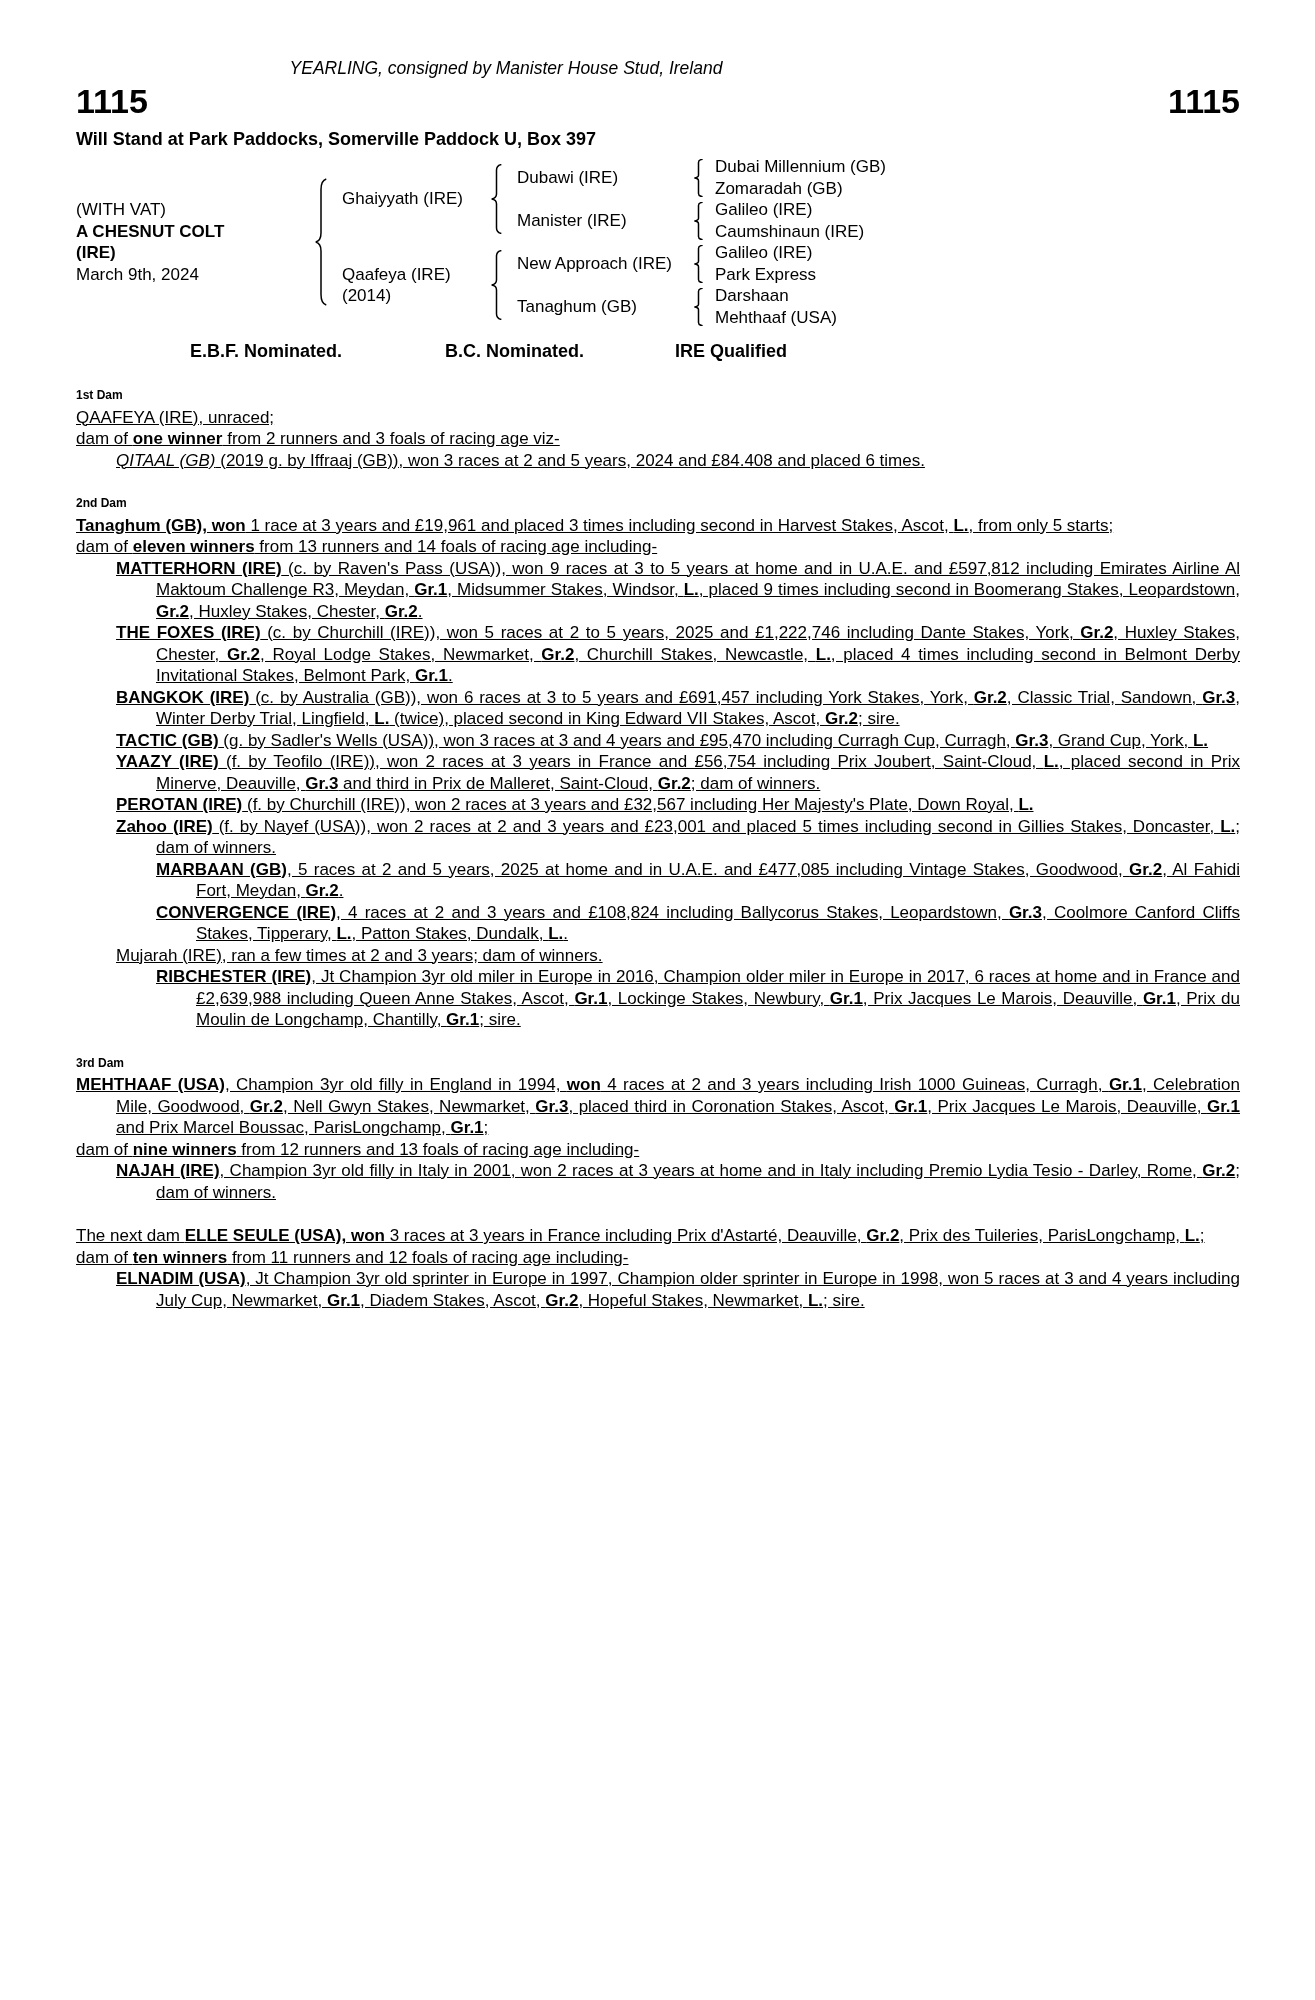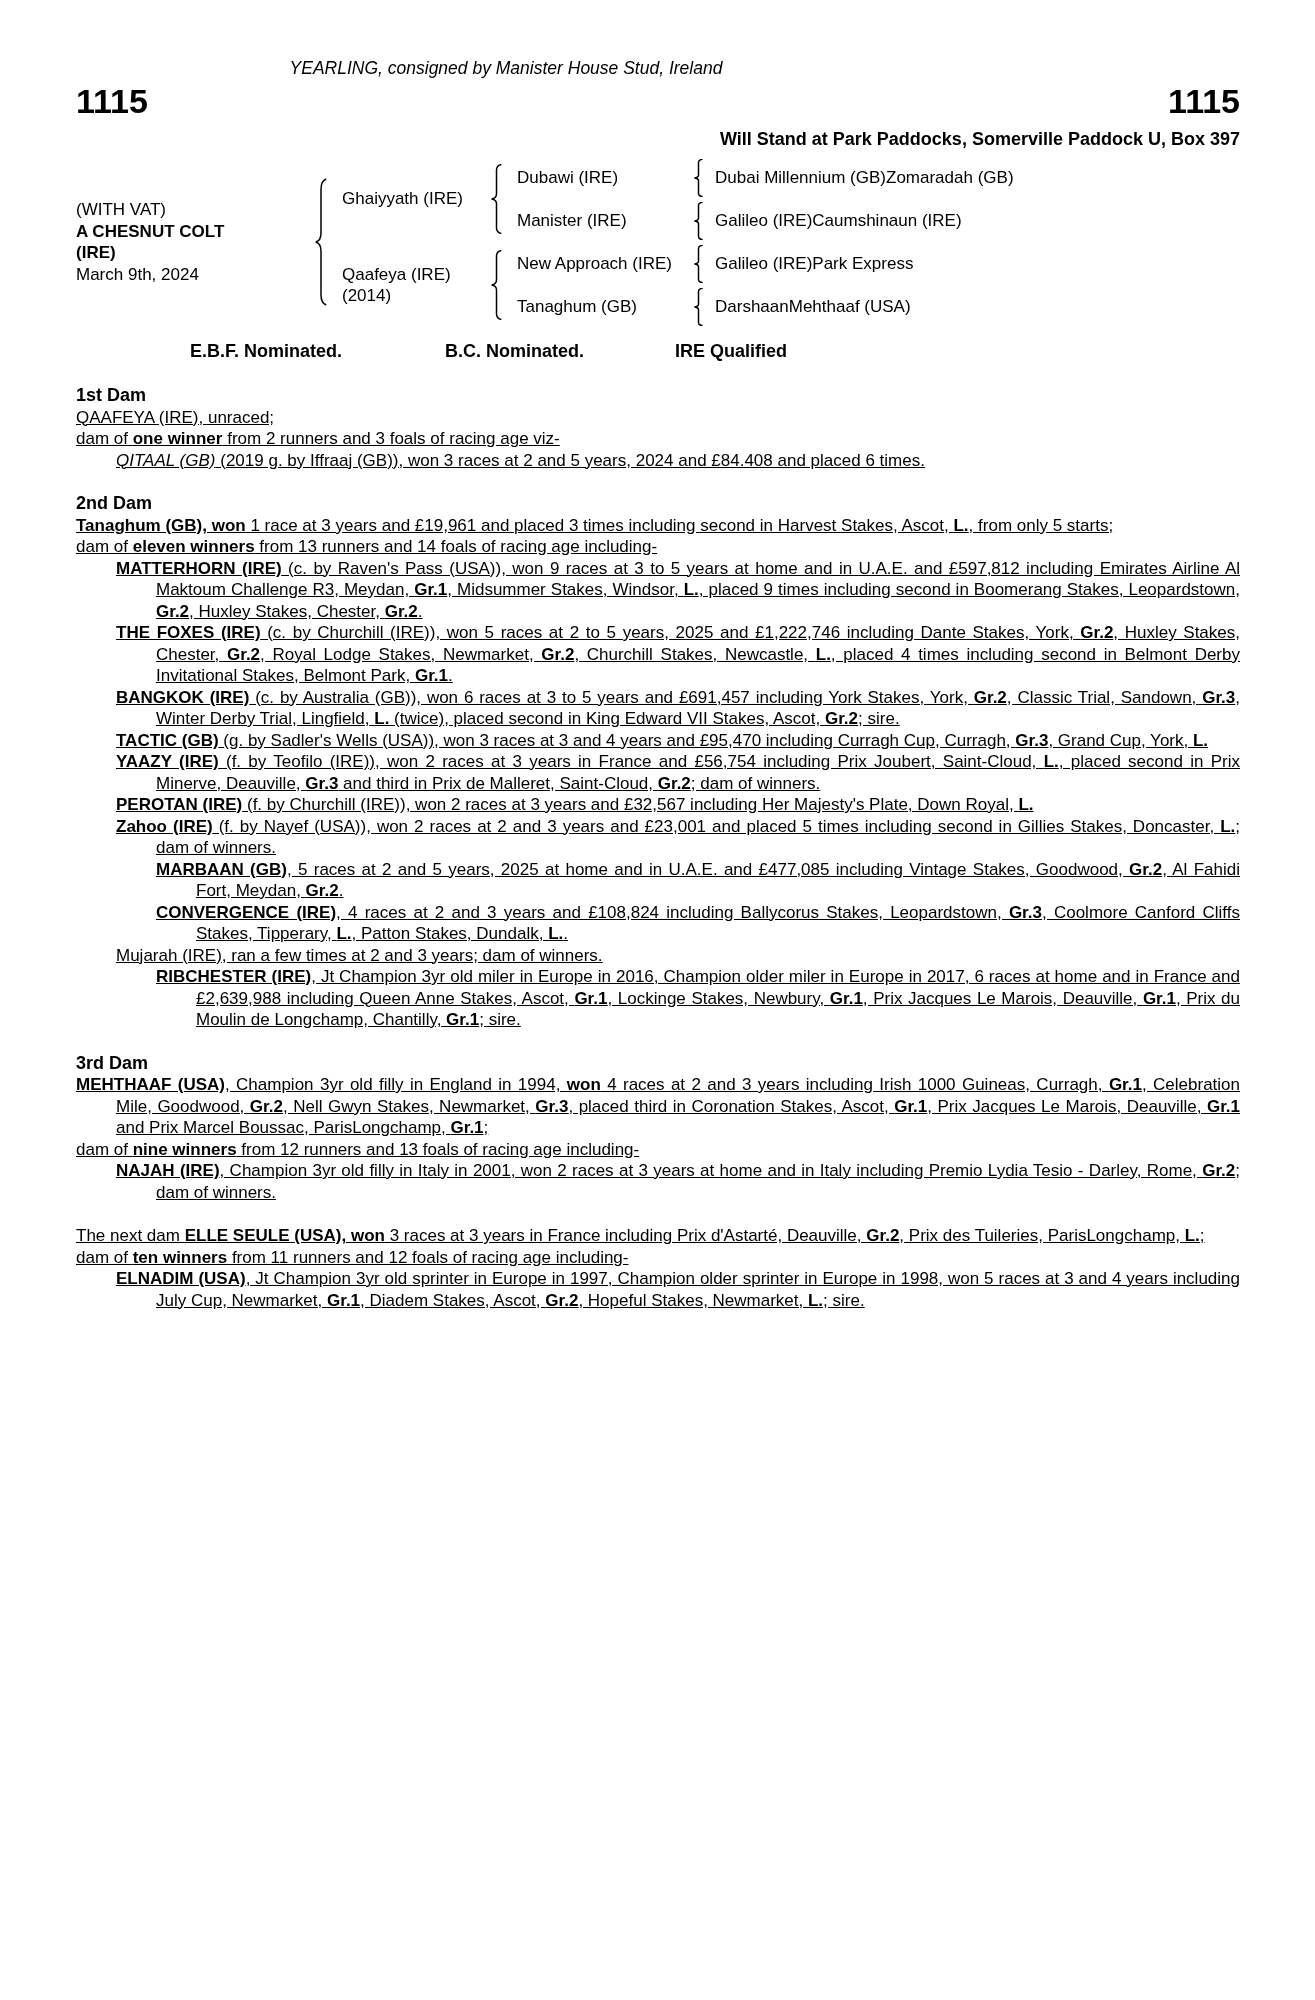--- a/index.html
+++ b/index.html
@@ -9,48 +9,48 @@
     color:#000;
     font-family:"Liberation Sans", sans-serif;
     font-size:17px;
   }
   .page { width:1315px; height:1692px; padding:58px 75px 0 76px; overflow:hidden; }
 
   .consign { font-style:italic; font-size:17.5px; text-align:center; width:860px; line-height:20px; }
 
   .lot-row { display:flex; justify-content:space-between; font-weight:bold; font-size:34px; line-height:34px; margin-top:6px;text-align:center; }
 
-  .stand { font-weight:bold; font-size:18px; margin-top:11px; line-height:20px;text-align:right; }
+  .stand { font-weight:bold; font-size:18px; margin-top:11px; line-height:20px; }
 
   .pedigree { display:flex; margin-top:7px; }
   .colt-info { width:238px; display:flex; flex-direction:column; justify-content:center; line-height:21.5px; }
   .bold { font-weight:bold; }
   .tree-wrap { display:flex; align-items:center; }
   .parents-col { display:flex; flex-direction:column; }
   .parent-row { display:flex; align-items:center; height:86px; }
   .parent-name { width:162px; padding-left:14px; line-height:21.5px; }
   .gp-col { display:flex; flex-direction:column; }
   .gp-row { display:flex; align-items:center; height:43px; }
   .gp-name { width:190px; padding-left:14px; line-height:21.5px; }
-  .ggp-pair { display:flex; flex-direction:row; justify-content:flex-end; padding-left:11px; }
+  .ggp-pair { display:flex; flex-direction:column; justify-content:flex-end; padding-left:11px; }
   .ggp-pair div { line-height:21.5px; white-space:nowrap; }
   .brace { flex:none; display:block; }
   .brace.big { width:14px; height:128px; }
   .brace.med { width:13px; height:70px; }
   .brace.small { width:11px; height:38px; }
 
   .noms { position:relative; height:22px; margin-top:13px; font-weight:bold; font-size:18px; }
   .noms span { position:absolute; top:0; white-space:nowrap; }
   .noms .n0 { left:114px; }
   .noms .n1 { left:369px; }
   .noms .n2 { left:599px; }
 
   .sections { margin-top:4px; }
   .dam-section { margin-top:22px; }
-  .section-heading { font-weight:bold; font-size:18px; line-height:21.5px; }
+  .section-heading { font-weight:bold; font-size:12px; line-height:21.5px; }
   p.para { text-align:justify; line-height:21.5px;text-decoration:underline; }
   .indent-0 { padding-left:40px;  text-indent:-40px; }
   .indent-1 { padding-left:80px;  text-indent:-40px; }
   .indent-2 { padding-left:120px; text-indent:-40px; }
   .b { font-weight:bold; }
   .i { font-style:italic; }
   .hidden-defs { position:absolute; width:0; height:0; overflow:hidden; }
 </style>
 </head>
 <body>

